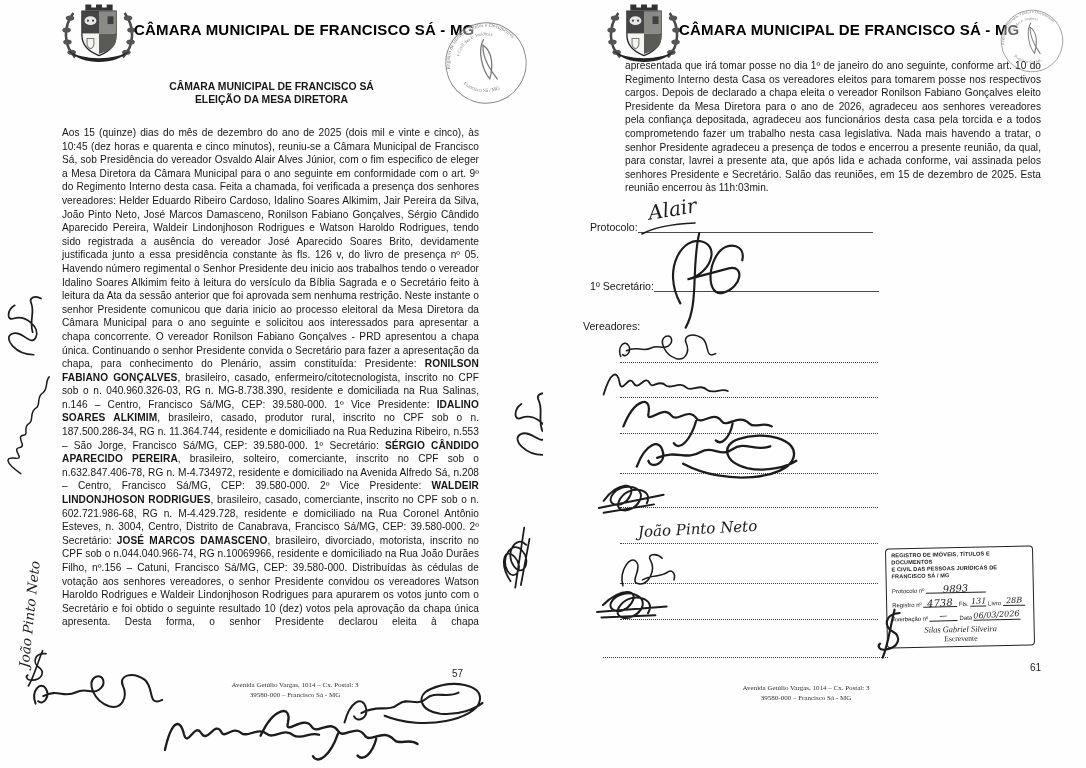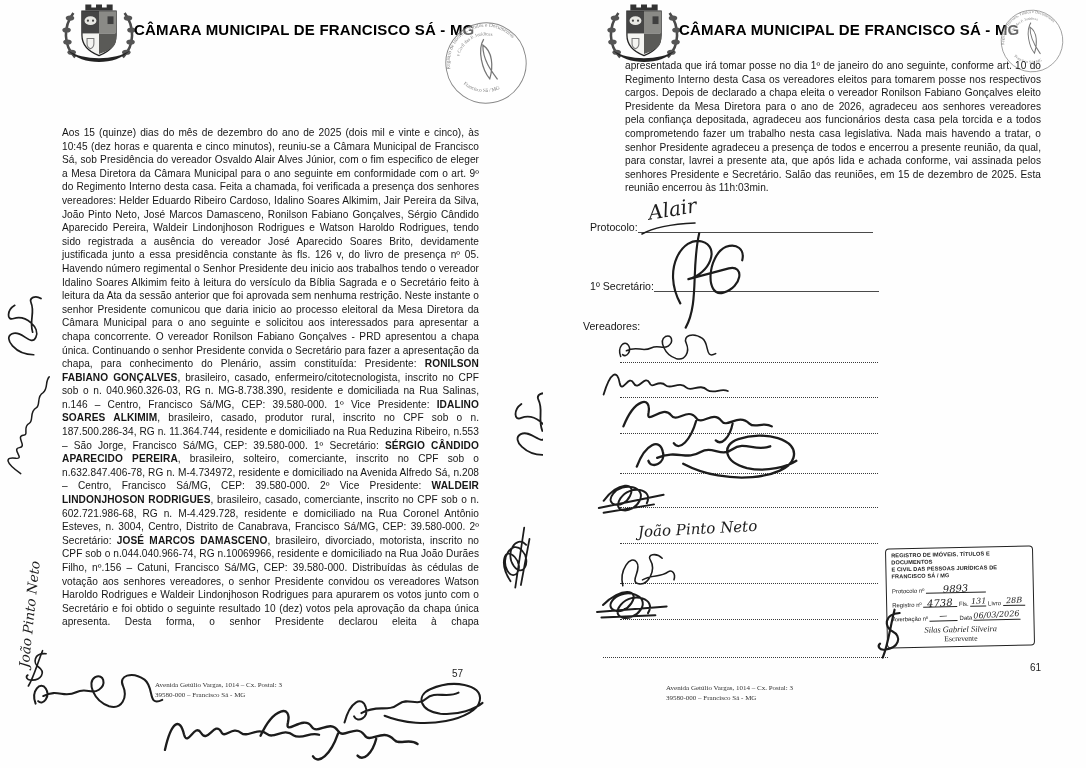--- a/index.html
+++ b/index.html
@@ -18,21 +18,21 @@
   .round-stamp{position:absolute;opacity:.8;}
 
   .heading{position:absolute;left:0;width:100%;text-align:center;font-weight:bold;
            font-size:10.4px;line-height:13px;color:#171717;}
 
   .body-text{position:absolute;font-size:10.15px;line-height:13.6px;text-align:justify;
              color:#161616;letter-spacing:.05px;}
   .body-text.cont{text-align-last:justify;}
   .body-text b{letter-spacing:.1px;}
 
-  .footer{position:absolute;text-align:left;font-size:7px;line-height:9.5px;
+  .footer{position:absolute;text-align:center;font-size:7px;line-height:9.5px;
           font-family:"Liberation Serif",serif;color:#333;}
   .pagenum{position:absolute;font-size:10px;color:#222;}
 
   .sig{position:absolute;pointer-events:none;}
   .sig svg{width:100%;height:100%;overflow:visible;}
   .sig path,.sig use{fill:none;stroke:#1c1c1c;stroke-width:1.6;stroke-linecap:round;
                      stroke-linejoin:round;vector-effect:non-scaling-stroke;}
   .handwrite{position:absolute;font-family:"DejaVu Serif",serif;font-style:italic;
              color:#1d1d1d;white-space:nowrap;}
 
@@ -118,20 +118,22 @@
           <path id="arcBotL" d="M12,52 A35,35 0 0 0 78,52"></path>
         </defs>
         <text class="stamp-circle-text" font-size="5.6"><textPath href="#arcTopL">Registro de Imóveis, Títulos e Documentos</textPath></text>
         <text class="stamp-circle-text" font-size="5"><textPath href="#arcInL" startOffset="12">e Civil das P. Jurídicas</textPath></text>
         <text class="stamp-circle-text" font-size="5.4"><textPath href="#arcBotL" startOffset="12">Francisco Sá / MG</textPath></text>
         <path d="M47,20 C38,30 40,52 46,62 C52,50 54,34 45,26 C42,42 50,56 54,64" fill="none" stroke="#555" stroke-width="1.3"></path>
       </svg>
     </div>
 
     <div class="heading" style="top:80px">
+      <div>CÂMARA MUNICIPAL DE FRANCISCO SÁ</div>
+      <div>ELEIÇÃO DA MESA DIRETORA</div>
     </div>
 
     <div class="body-text cont" style="left:62px;top:126px;width:417px"><span>Aos 15 (quinze) dias do mês de dezembro do ano de 2025 (dois mil e vinte e cinco), às 10:45 (dez horas e quarenta e cinco minutos), reuniu-se a Câmara Municipal de Francisco Sá, sob Presidência do vereador Osvaldo Alair Alves Júnior, com o fim especifico de eleger a Mesa Diretora da Câmara Municipal para o ano seguinte em conformidade com o art. 9º do Regimento Interno desta casa. Feita a chamada, foi verificada a presença dos senhores vereadores: Helder Eduardo Ribeiro Cardoso, Idalino Soares Alkimim, Jair Pereira da Silva, João Pinto Neto, José Marcos Damasceno, Ronilson Fabiano Gonçalves, Sérgio Cândido Aparecido Pereira, Waldeir Lindonjhoson Rodrigues e Watson Haroldo Rodrigues, tendo sido registrada a ausência do vereador José Aparecido Soares Brito, devidamente justificada junto a essa presidência constante às fls. 126 v, do livro de presença nº 05. Havendo número regimental o Senhor Presidente deu inicio aos trabalhos tendo o vereador Idalino Soares Alkimim feito à leitura do versículo da Bíblia Sagrada e o Secretário feito à leitura da Ata da sessão anterior que foi aprovada sem nenhuma restrição. Neste instante o senhor Presidente comunicou que daria inicio ao processo eleitoral da Mesa Diretora da Câmara Municipal para o ano seguinte e solicitou aos interessados para apresentar a chapa concorrente. O vereador Ronilson Fabiano Gonçalves - PRD apresentou a chapa única. Continuando o senhor Presidente convida o Secretário para fazer a apresentação da chapa, para conhecimento do Plenário, assim constituída: Presidente: </span><b>RONILSON FABIANO GONÇALVES</b><span>, brasileiro, casado, enfermeiro/citotecnologista, inscrito no CPF sob o n. 040.960.326-03, RG n. MG-8.738.390, residente e domiciliada na Rua Salinas, n.146 – Centro, Francisco Sá/MG, CEP: 39.580-000. 1º Vice Presidente: </span><b>IDALINO SOARES ALKIMIM</b><span>, brasileiro, casado, produtor rural, inscrito no CPF sob o n. 187.500.286-34, RG n. 11.364.744, residente e domiciliado na Rua Reduzina Ribeiro, n.553 – São Jorge, Francisco Sá/MG, CEP: 39.580-000. 1º Secretário: </span><b>SÉRGIO CÂNDIDO APARECIDO PEREIRA</b><span>, brasileiro, solteiro, comerciante, inscrito no CPF sob o n.632.847.406-78, RG n. M-4.734972, residente e domiciliado na Avenida Alfredo Sá, n.208 – Centro, Francisco Sá/MG, CEP: 39.580-000. 2º Vice Presidente: </span><b>WALDEIR LINDONJHOSON RODRIGUES</b><span>, brasileiro, casado, comerciante, inscrito no CPF sob o n. 602.721.986-68, RG n. M-4.429.728, residente e domiciliado na Rua Coronel Antônio Esteves, n. 3004, Centro, Distrito de Canabrava, Francisco Sá/MG, CEP: 39.580-000. 2º Secretário: </span><b>JOSÉ MARCOS DAMASCENO</b><span>, brasileiro, divorciado, motorista, inscrito no CPF sob o n.044.040.966-74, RG n.10069966, residente e domiciliado na Rua João Durães Filho, nº.156 – Catuni, Francisco Sá/MG, CEP: 39.580-000. Distribuídas às cédulas de votação aos senhores vereadores, o senhor Presidente convidou os vereadores Watson Haroldo Rodrigues e Waldeir Lindonjhoson Rodrigues para apurarem os votos junto com o Secretário e foi obtido o seguinte resultado 10 (dez) votos pela aprovação da chapa única apresenta. Desta forma, o senhor Presidente declarou eleita à chapa</span></div>
 
     <div class="footer" style="left:155px;top:681px;width:280px">
       <div>Avenida Getúlio Vargas, 1014 – Cx. Postal: 3</div>
       <div>39580-000 – Francisco Sá - MG</div>
     </div>
     <div class="pagenum" style="left:452px;top:668px">57</div>
 

